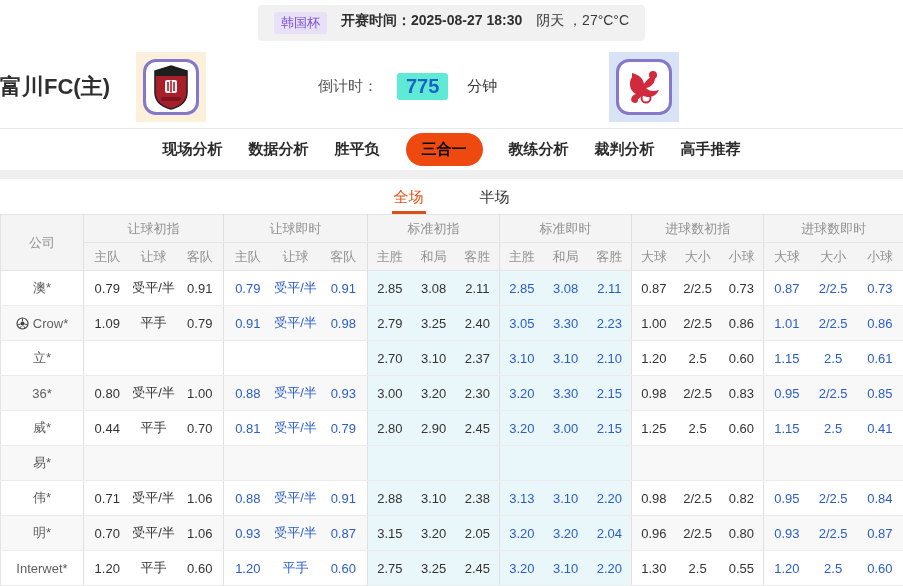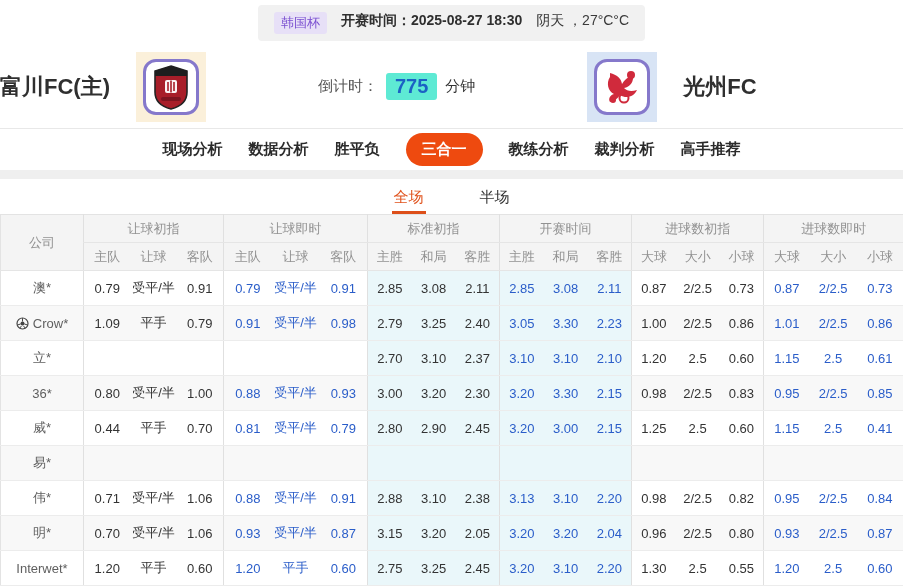--- a/index.html
+++ b/index.html
@@ -18,31 +18,31 @@
 
   
   .match-header { height: 83px; display: flex; align-items: center; justify-content: flex-start; }
   .team-block { display: flex; align-items: center; gap: 26px; }
   .team-name { font-size: 22px; font-weight: bold; color: #2f2f2f; white-space: nowrap; }
   .logo-tile { width: 70px; height: 70px; display: flex; align-items: center; justify-content: center; }
   .logo-tile.home { background: #fbf0da; }
   .logo-tile.away { background: #d8e4f5; }
   .logo-frame { width: 56px; height: 56px; background: #fff; border: 3px solid #8578cb;
     border-radius: 13px; display: flex; align-items: center; justify-content: center; overflow: hidden; }
-  .countdown { display: flex; align-items: center; gap: 8px; margin: 0 112px; font-size: 15px; color: #555; }
+  .countdown { display: flex; align-items: center; gap: 19px; margin: 0 112px; font-size: 15px; color: #555; }
   .countdown-value { font-size: 20px; font-weight: bold; color: #1b62c4;
     background: #5eead4; border-radius: 3px; padding: 2px 9px; }
   .countdown-unit { color: #333; }
 
   
   .nav-tabs { height: 42px; border-top: 1px solid #e8e8e8; display: flex;
     align-items: center; justify-content: center; gap: 26px; }
   .nav-tab { background: none; border: none; cursor: pointer; font: inherit;
     font-size: 15px; font-weight: bold; color: #2b2b2b; white-space: nowrap; }
-  .nav-tab.active { background: #ee4a0f; color: #ffffff; padding: 7px 16px; border-radius: 18px; }
+  .nav-tab.active { background: #ee4a0f; color: #000000; padding: 7px 16px; border-radius: 18px; }
 
   .separator-band { height: 9px; background: #efefef; }
 
   
   .subtabs { height: 35px; display: flex; justify-content: center; gap: 52px; padding-top: 9px; }
   .subtab { background: none; border: none; cursor: pointer; font: inherit;
     font-size: 15px; color: #333; padding: 0 2px 7px; height: 26px; }
   .subtab.active { color: #e0521c; border-bottom: 3px solid #dd4f1a; }
 
   
@@ -94,21 +94,20 @@
     <span class="logo-tile away">
       <span class="logo-frame">
         <svg width="44" height="44" viewBox="0 0 44 44">
           <path d="M10 12 C6 18 8 26 14 29 C10 30 8 34 10 37 C15 36 18 33 20 30 C26 34 34 32 37 25 C31 27 27 26 24 23 C30 22 34 17 33 10 C28 12 24 15 22 19 C21 13 17 10 10 8 Z" fill="#d02a3c"></path>
           <circle cx="31" cy="10" r="4" fill="#d02a3c"></circle>
           <circle cx="13" cy="35" r="3" fill="#d02a3c"></circle>
           <circle cx="24" cy="33" r="4.5" fill="none" stroke="#d02a3c" stroke-width="2"></circle>
         </svg>
       </span>
     </span>
-    <span class="team-name">光州FC</span>
   </div>
 </div>
 
 <div class="nav-tabs">
     <button class="nav-tab">现场分析</button>
     <button class="nav-tab">数据分析</button>
     <button class="nav-tab">胜平负</button>
     <button class="nav-tab active">三合一</button>
     <button class="nav-tab">教练分析</button>
     <button class="nav-tab">裁判分析</button>
@@ -143,21 +142,21 @@
     <col style="width:46px">
       <col style="width:47px">
       <col style="width:47px">
   </colgroup>
   <thead>
     <tr>
       <th rowspan="2">公司</th>
       <th colspan="3" class="bl">让球初指</th>
       <th colspan="3" class="bl">让球即时</th>
       <th colspan="3" class="bl">标准初指</th>
-      <th colspan="3" class="bl">开赛时间</th>
+      <th colspan="3" class="bl">标准即时</th>
       <th colspan="3" class="bl">进球数初指</th>
       <th colspan="3" class="bl">进球数即时</th>
     </tr>
     <tr>
       <th class="bl">主队</th>
       <th>让球</th>
       <th>客队</th>
       <th class="bl">主队</th>
       <th>让球</th>
       <th>客队</th>

